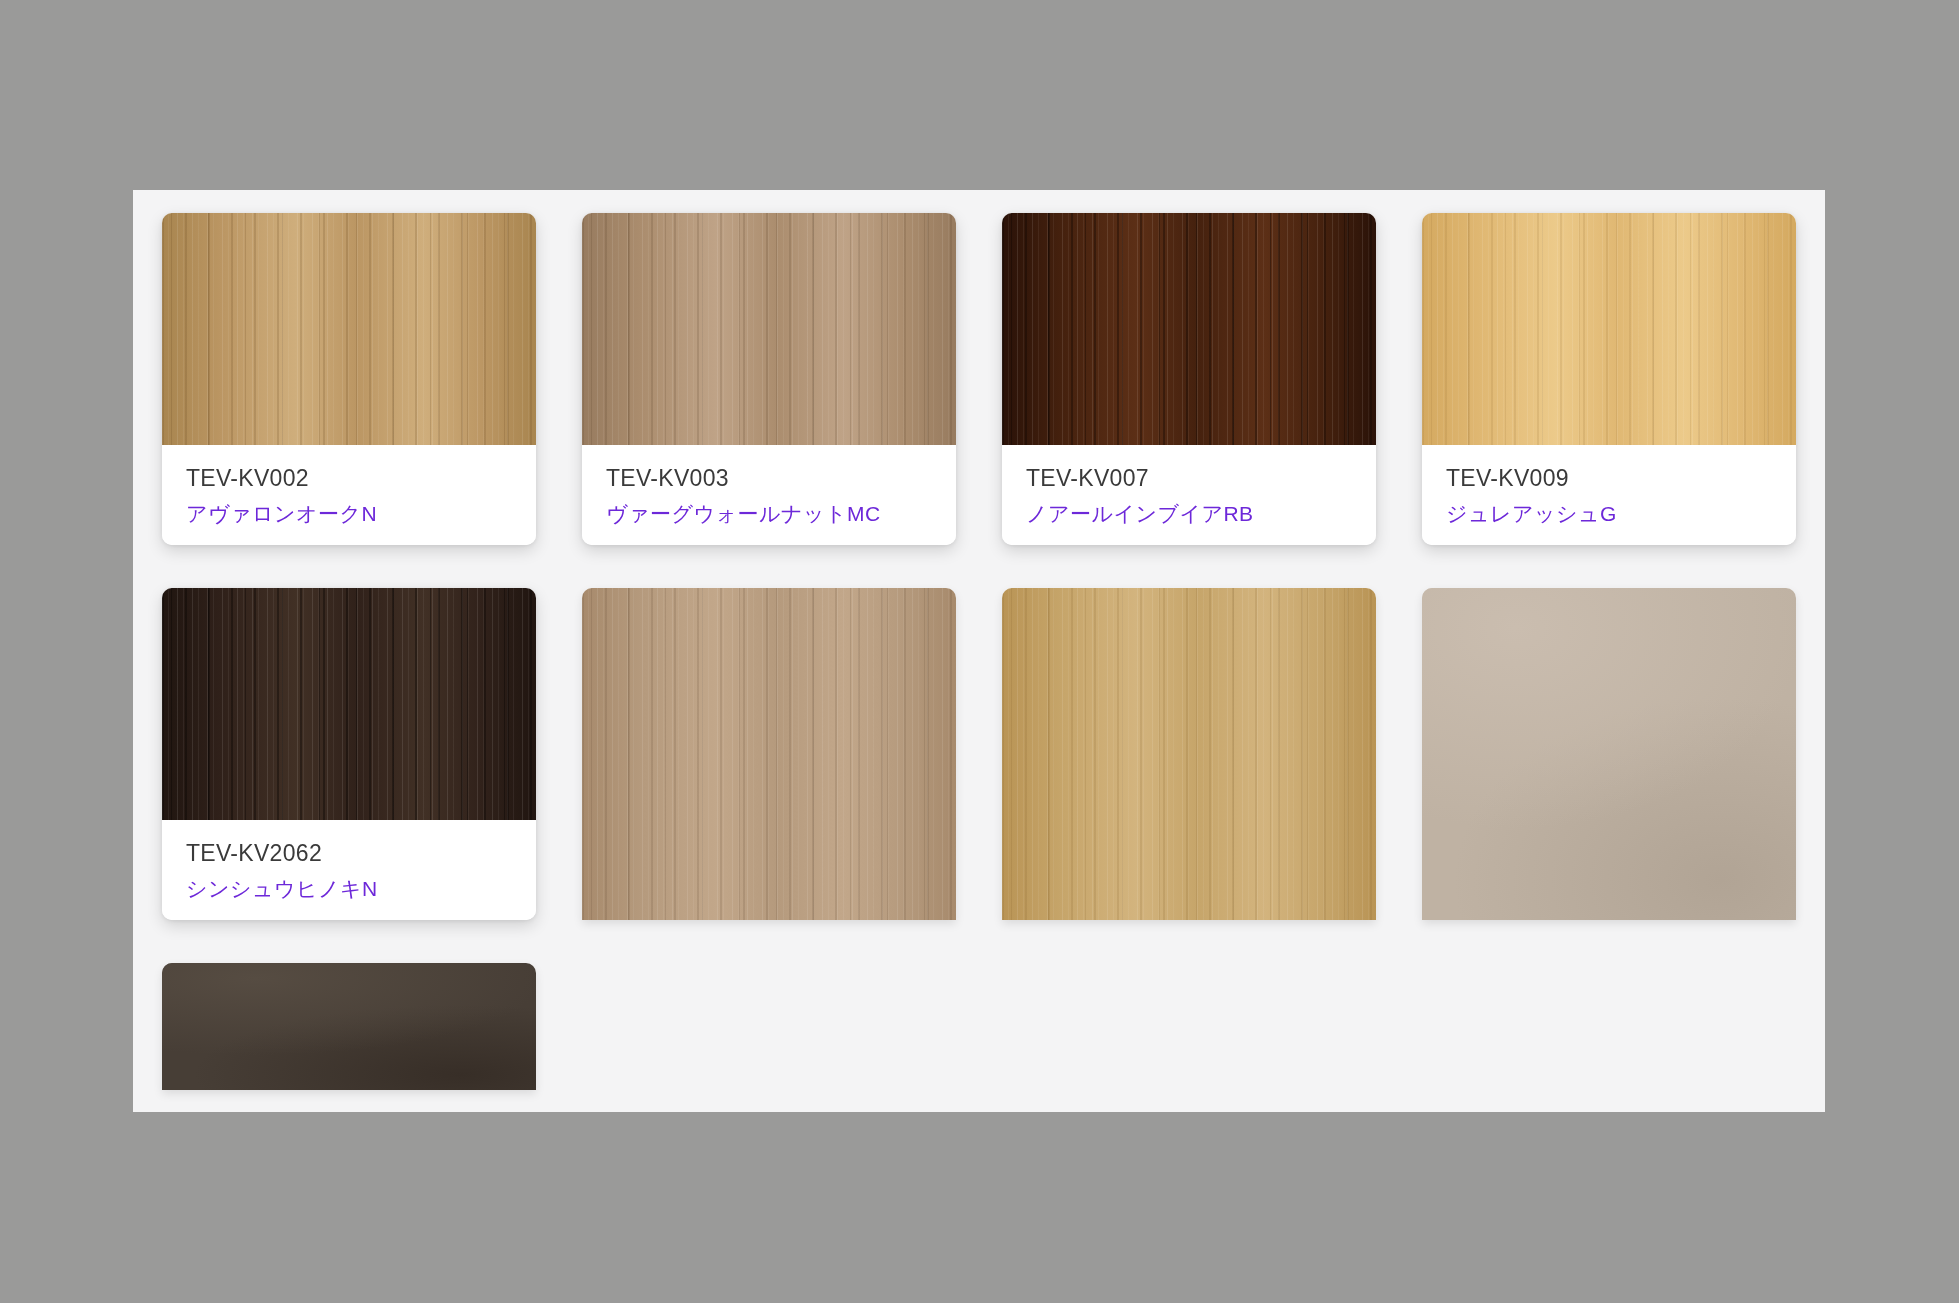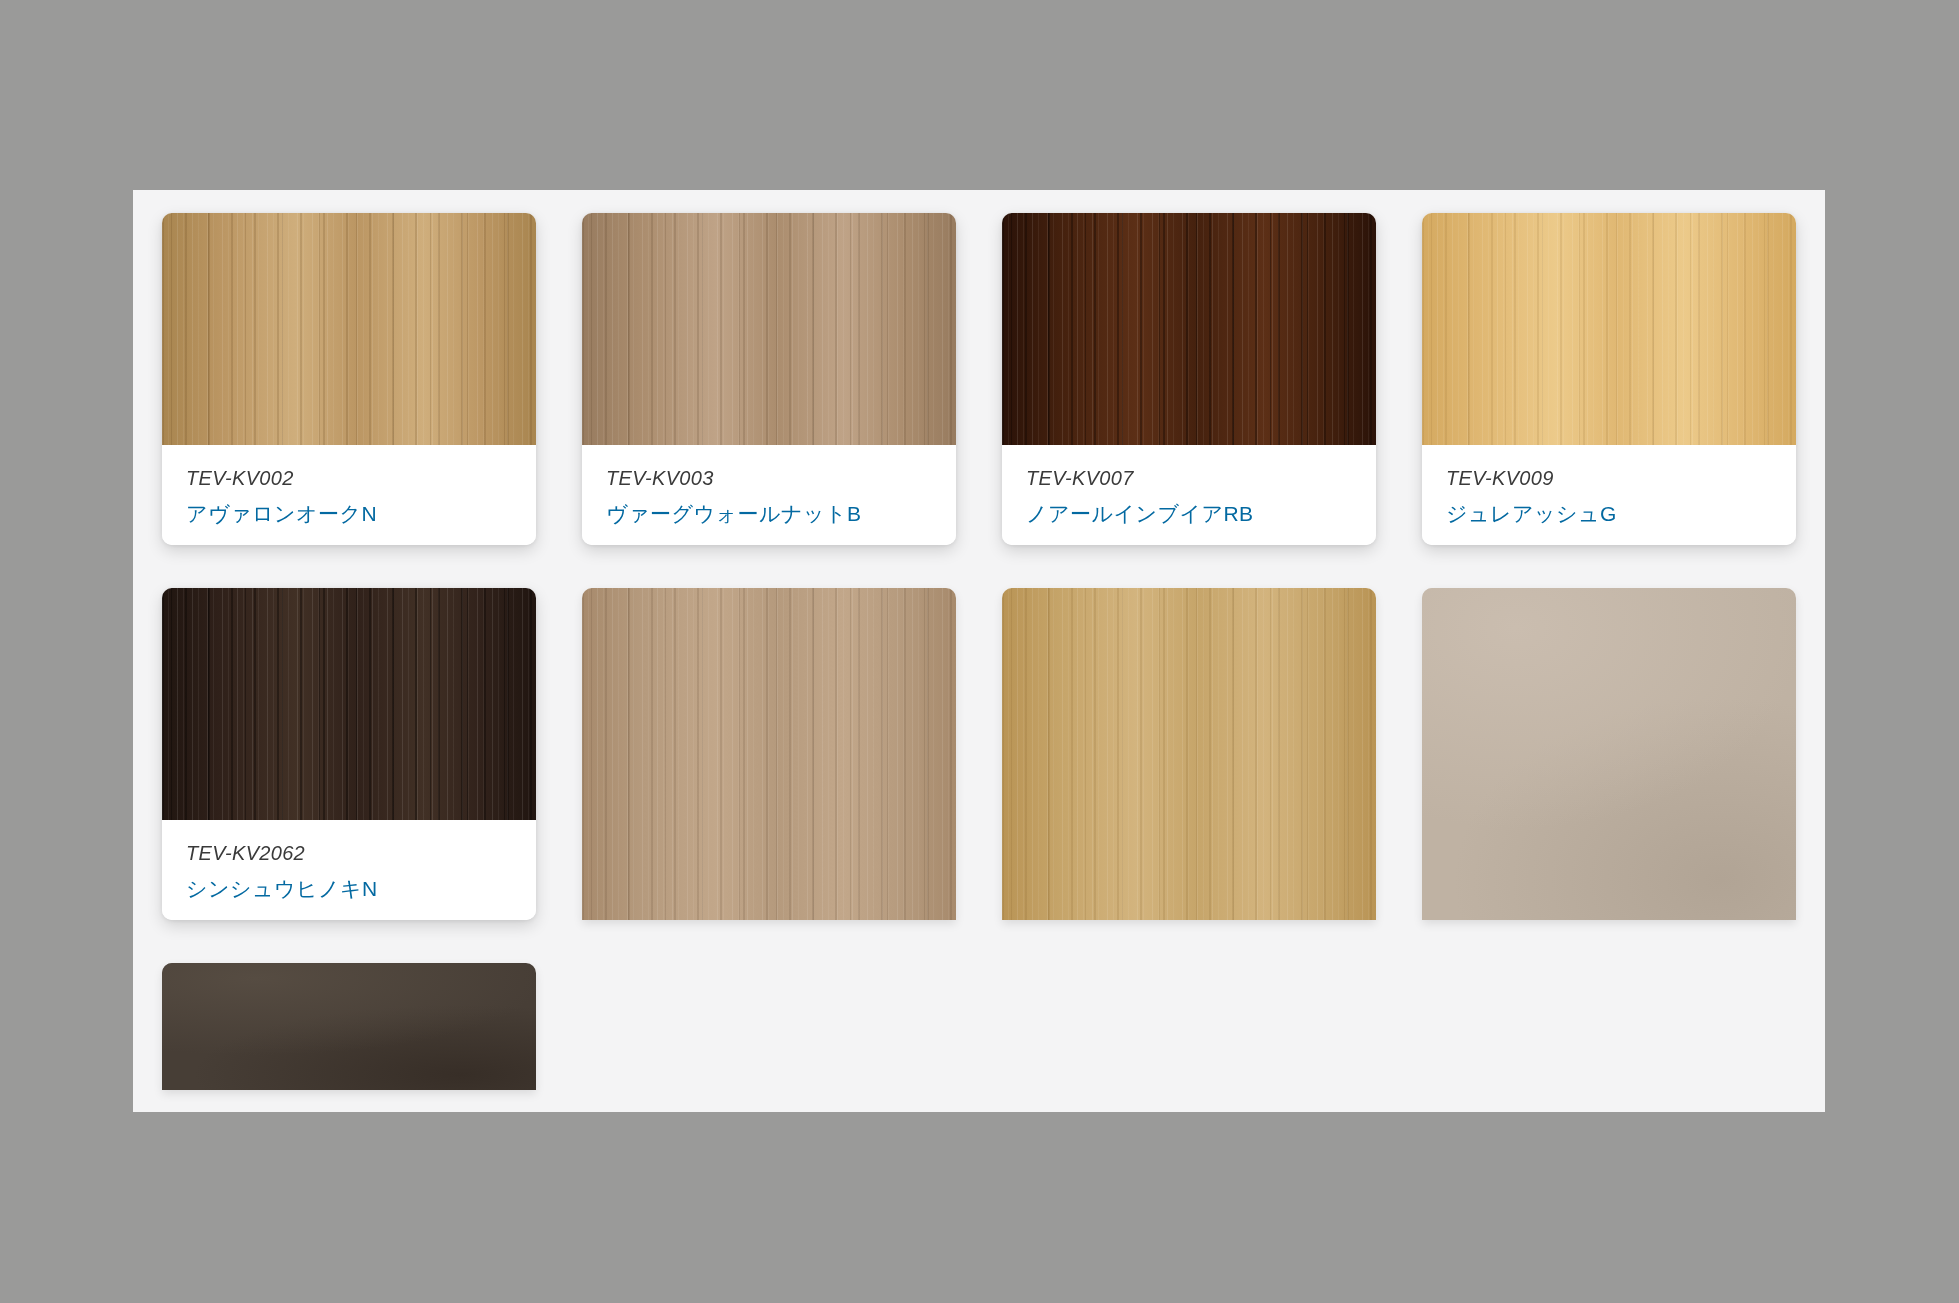--- a/index.html
+++ b/index.html
@@ -32,43 +32,43 @@
       repeating-linear-gradient(90deg, rgba(255,255,255,0.10) 0 1px, rgba(255,255,255,0) 1px 6px, rgba(255,255,255,0.06) 6px 7px, rgba(255,255,255,0) 7px 15px),
       linear-gradient(90deg, var(--lo) 0%, var(--base) 16%, var(--hi) 36%, var(--base) 52%, var(--hi) 70%, var(--base) 86%, var(--lo) 100%);
   }
   .swatch[data-style="solid"]{
     background:
       radial-gradient(140% 110% at 25% 12%, var(--hi) 0%, rgba(255,255,255,0) 55%),
       radial-gradient(130% 100% at 80% 88%, var(--lo) 0%, rgba(0,0,0,0) 55%),
       var(--base);
   }
   .card-label{flex:1;background:#ffffff;padding:19px 24px 0 24px;}
-  .code{font-size:20px;line-height:28px;color:#3a3a3a;letter-spacing:0.3px;font-style:italic;}
-  .name{font-size:21px;line-height:26px;color:#0369a1;margin-top:9px;letter-spacing:0.5px;}
+  .code{font-size:23px;line-height:28px;color:#3a3a3a;letter-spacing:0.3px;}
+  .name{font-size:21px;line-height:26px;color:#6d28d9;margin-top:9px;letter-spacing:0.5px;}
 </style>
 </head>
 <body>
 
 <div class="backdrop" style="background: rgb(154, 154, 153);">
   <div class="panel" style="background: rgb(244, 244, 245);">
     <div class="grid">
 
       <article class="card">
         <div class="swatch" data-style="wood" style="--base: #bb9663; --hi: #cfae7c; --lo: #a8854f; --grain: rgba(96,64,24,0.18);"></div>
         <div class="card-label">
           <div class="code">TEV-KV002</div>
           <div class="name">アヴァロンオークN</div>
         </div>
       </article>
 
       <article class="card">
         <div class="swatch" data-style="wood" style="--base: #ab8d6e; --hi: #bfa387; --lo: #977b5f; --grain: rgba(80,56,32,0.17);"></div>
         <div class="card-label">
           <div class="code">TEV-KV003</div>
-          <div class="name">ヴァーグウォールナットB</div>
+          <div class="name">ヴァーグウォールナットMC</div>
         </div>
       </article>
 
 
 
       <article class="card">
         <div class="swatch" data-style="wood" style="--base: #45210e; --hi: #5c2f16; --lo: #2a1208; --grain: rgba(12,4,0,0.35);"></div>
         <div class="card-label">
           <div class="code">TEV-KV007</div>
           <div class="name">ノアールインブイアRB</div>

